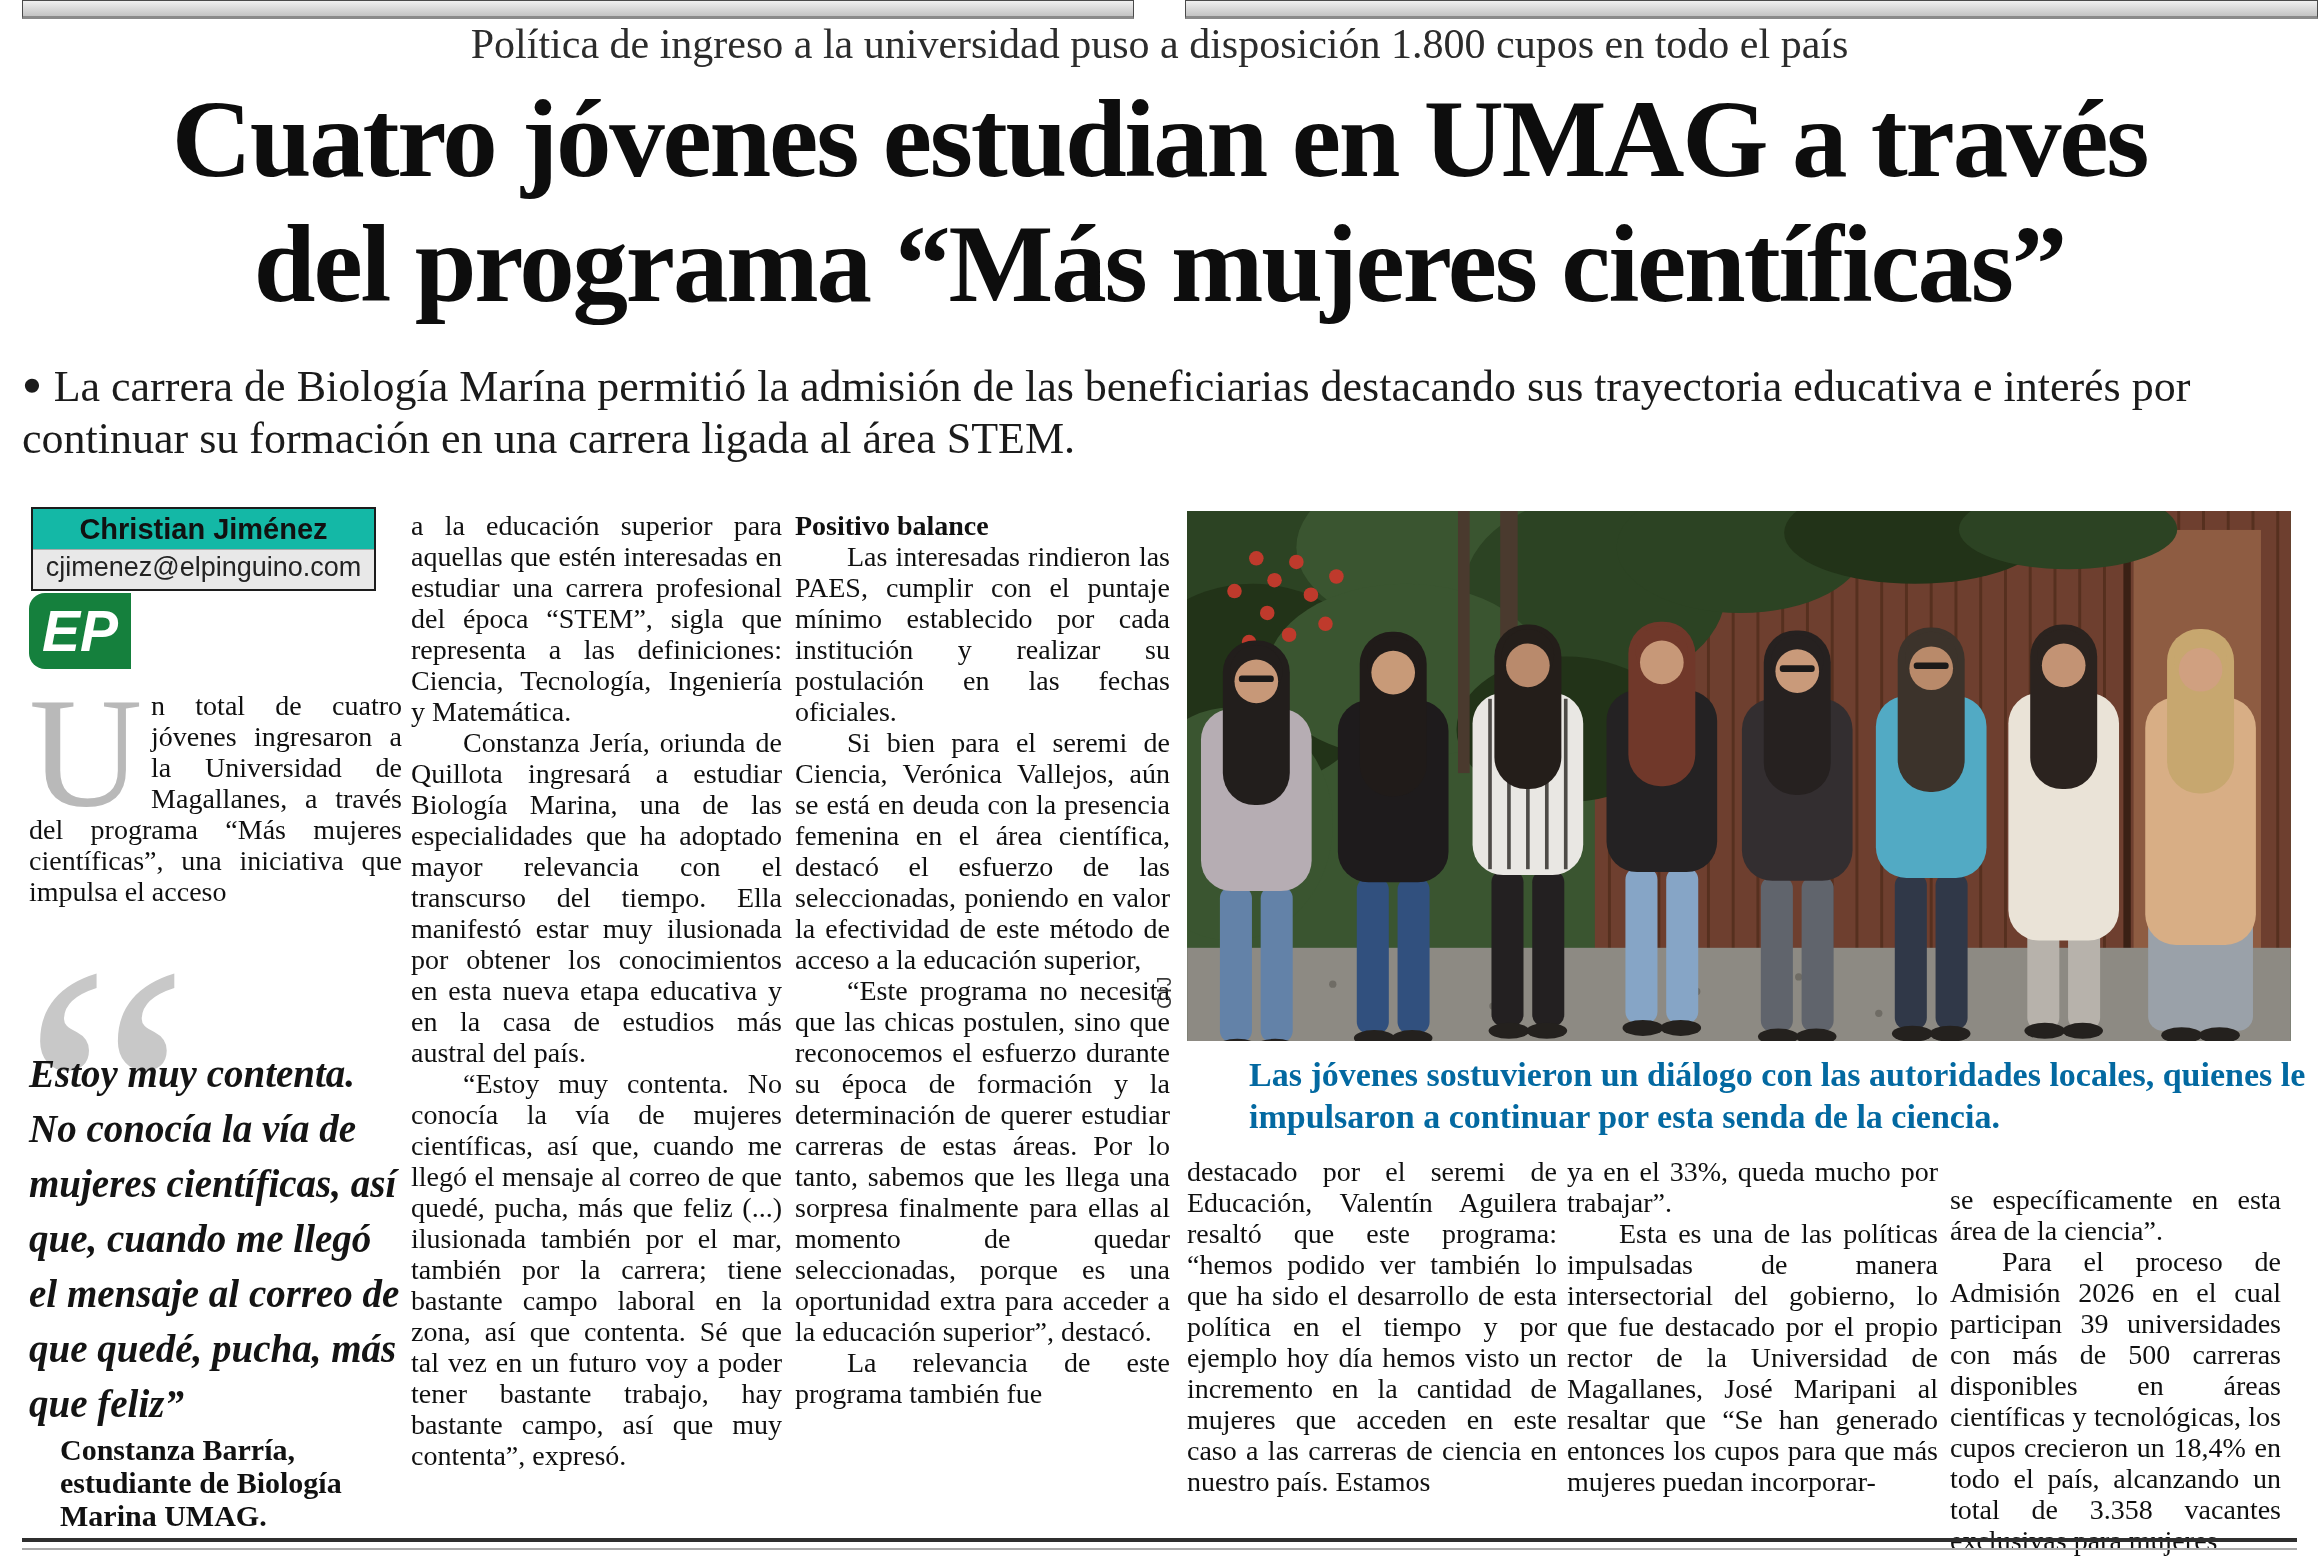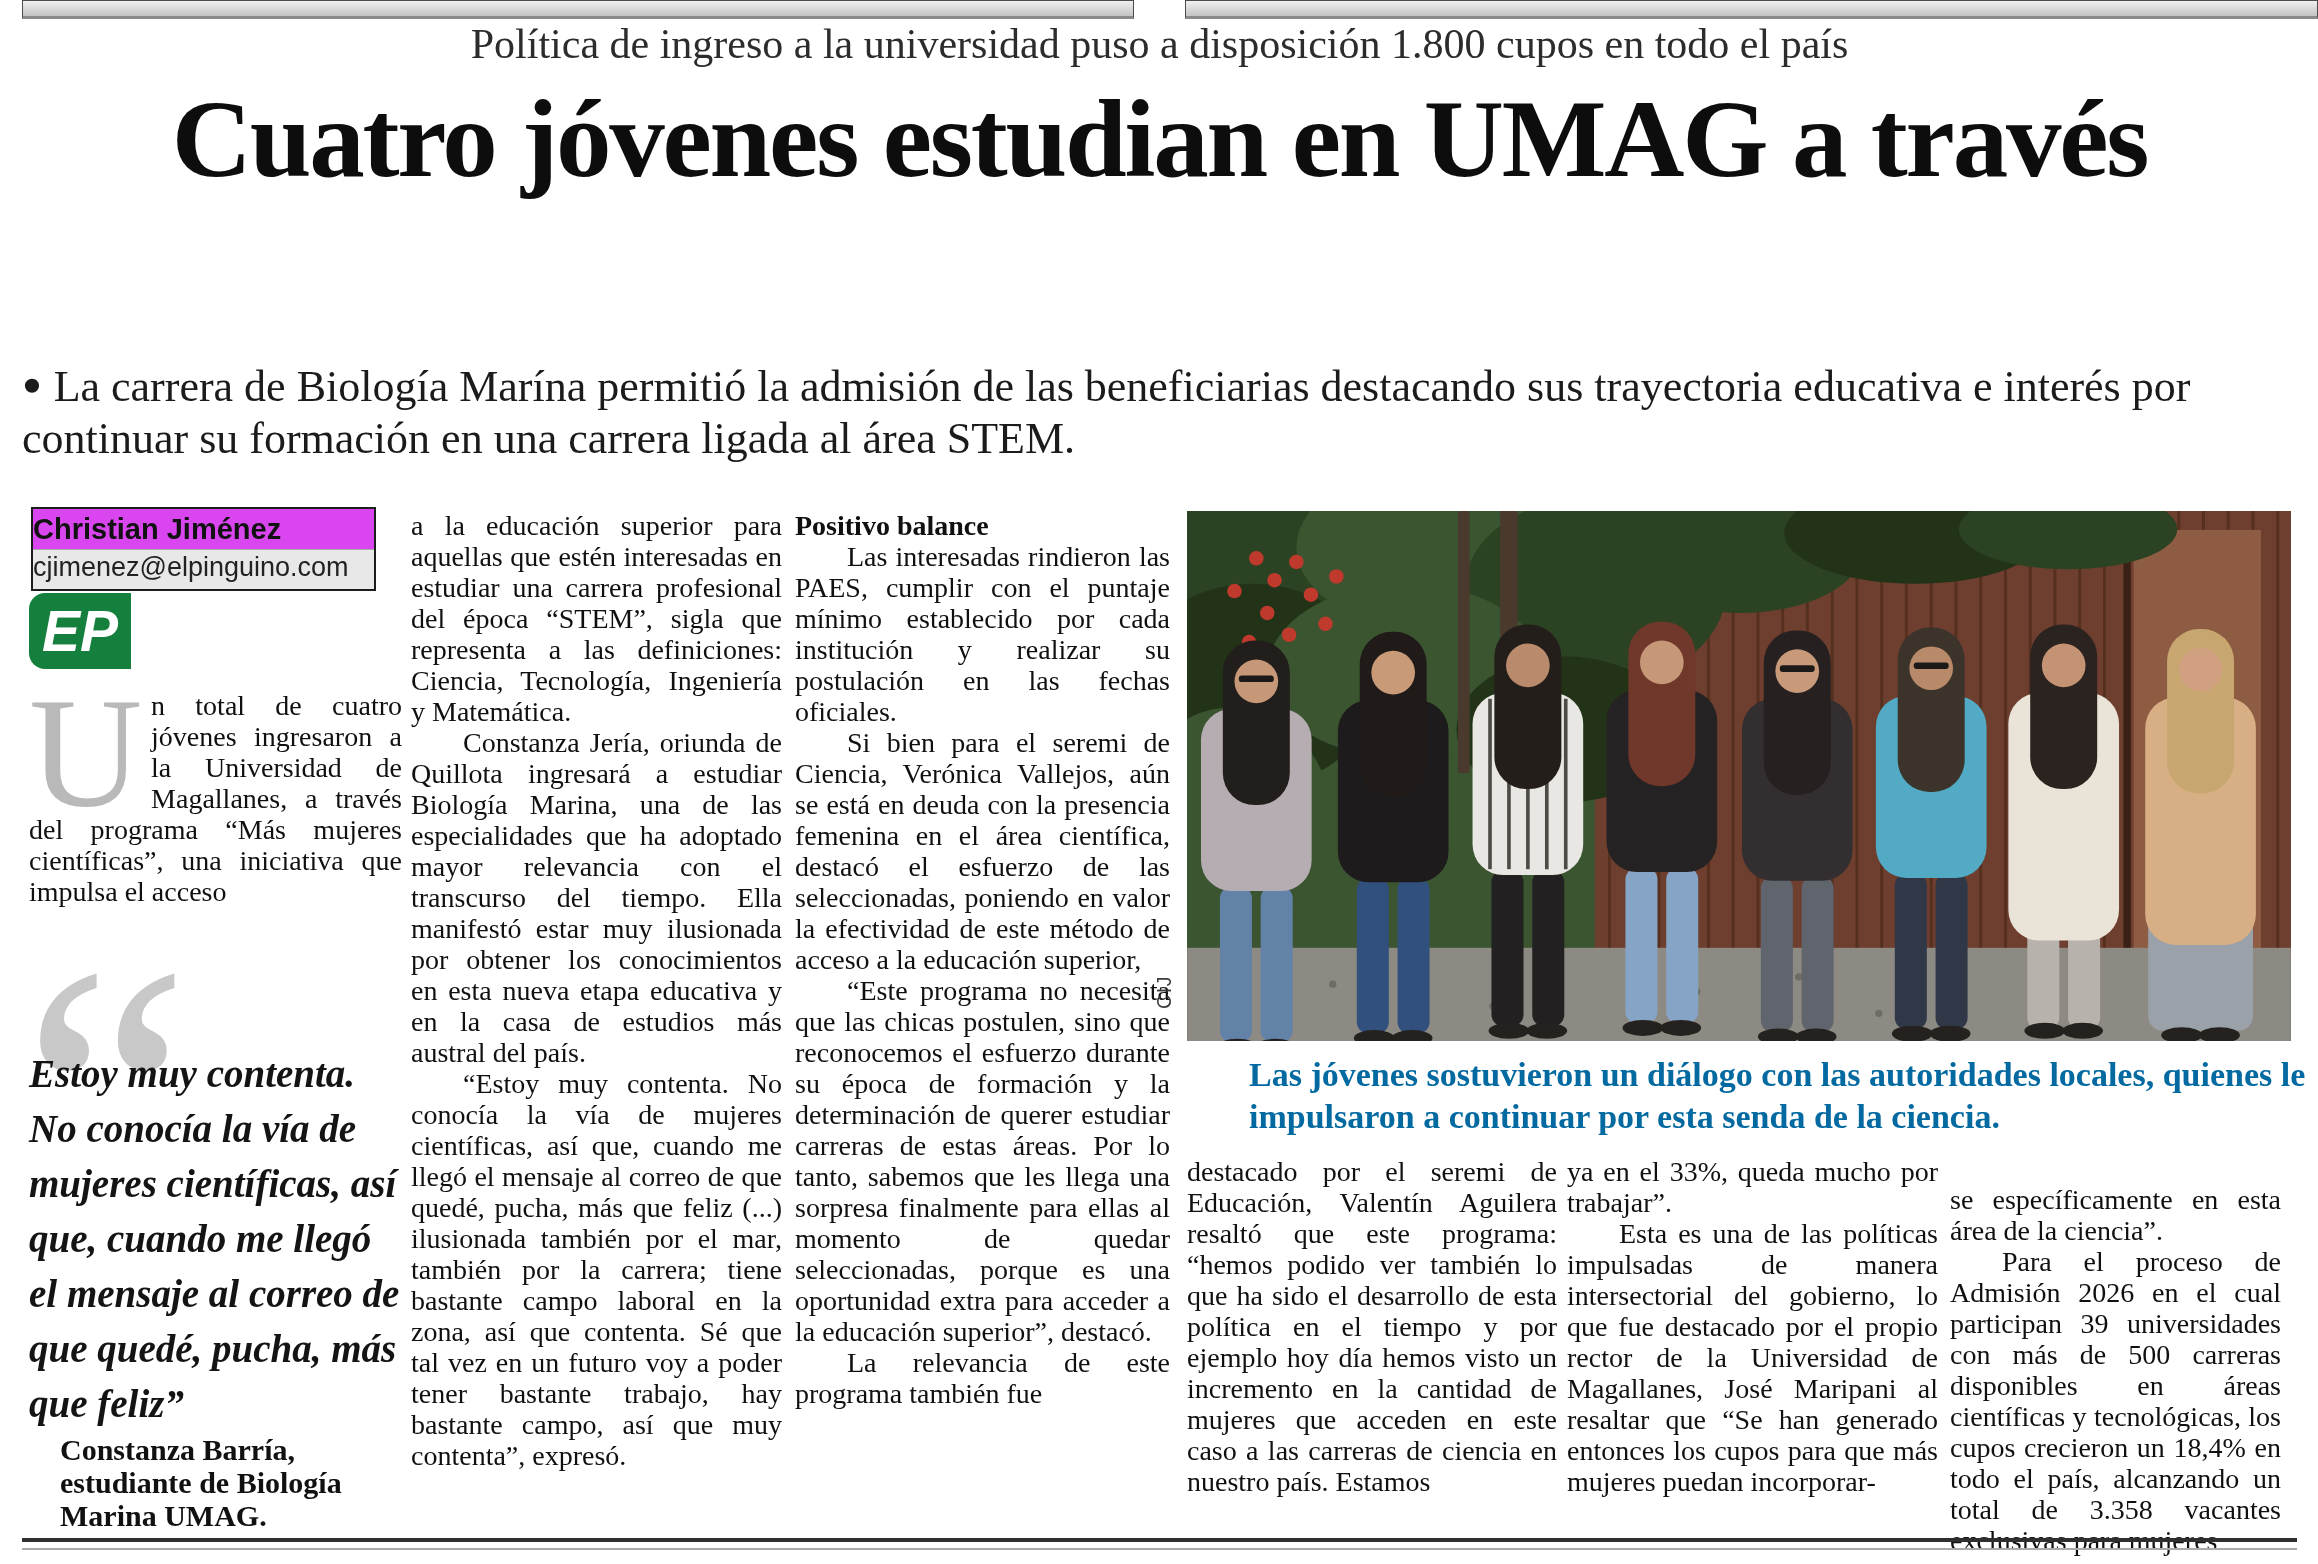--- a/index.html
+++ b/index.html
@@ -16,21 +16,21 @@
           font-size:42px;color:#2c2c2c;}
 
   .headline{position:absolute;top:76px;left:0;width:100%;text-align:center;
             font-weight:bold;font-size:111px;line-height:125px;letter-spacing:-2.2px;color:#0d0d0d;}
 
   .lede{position:absolute;top:358px;left:22px;width:2275px;
         font-size:44px;line-height:52px;color:#1b1b1b;text-align:left;}
   .lede .bullet{font-size:33px;vertical-align:5.8px;margin-right:11.7px;}
 
   .bylinebox{position:absolute;left:31px;top:507px;width:341px;
-             border:2.2px solid #1c1c1c;background:#d946ef;text-align:left;
+             border:2.2px solid #1c1c1c;background:#14b8a6;text-align:center;
              font-family:"Liberation Sans",sans-serif;}
   .byline-name{font-weight:bold;font-size:29px;padding:4.4px 0 2.9px;}
   .byline-email{background:#e8e8e8;border-top:1.5px solid #aaa;font-size:27px;padding:2.2px 0 5.1px;color:#222;}
 
   .badge{position:absolute;left:29px;top:593px;width:350px;height:76px;
          display:flex;border-radius:16px;overflow:hidden;font-family:"Liberation Sans",sans-serif;}
   .badge-ep{width:102px;background:#15803d;color:#fff;display:flex;align-items:center;justify-content:center;
             font-style:italic;font-weight:bold;font-size:57px;}
   .badge-label{flex:1;background:#e11b20;color:#fff;display:flex;align-items:center;justify-content:center;
                font-weight:bold;font-size:44px;letter-spacing:0.7px;}
@@ -69,20 +69,21 @@
 </style>
 </head>
 <body>
 
 <div class="topbar left"></div>
 <div class="topbar right"></div>
 
 <div class="kicker">Política de ingreso a la universidad puso a disposición 1.800 cupos en todo el país</div>
 <div class="headline">
   <div>Cuatro jóvenes estudian en UMAG a través</div>
+  <div>del programa “Más mujeres científicas”</div>
 </div>
 <div class="lede">
   <span class="bullet">●</span><span>La carrera de Biología Marína permitió la admisión de las beneficiarias destacando sus trayectoria educativa e interés por continuar su formación en una carrera ligada al área STEM.</span>
 </div>
 
 <div class="bylinebox">
   <div class="byline-name">Christian Jiménez</div>
   <div class="byline-email">cjimenez@elpinguino.com</div>
 </div>
 <div class="badge">

